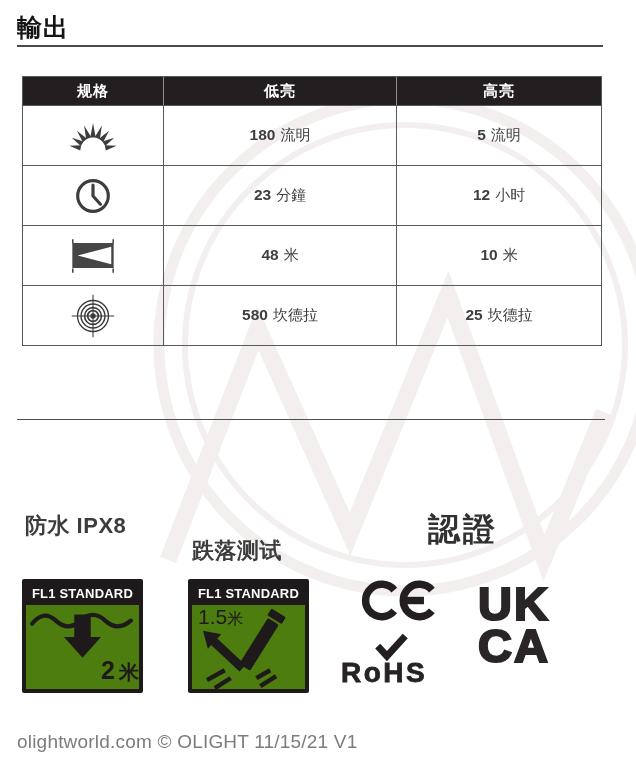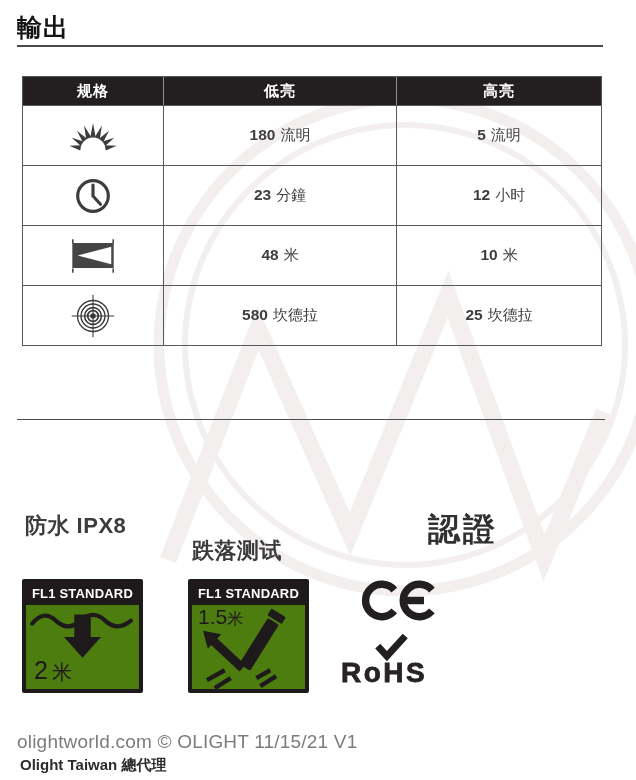--- a/index.html
+++ b/index.html
@@ -37,22 +37,22 @@
 
   
   .fl1 { position:absolute; width:113px; height:106px; border:4px solid #1e1a1b; border-radius:2px;
          background:#4d7c0f; overflow:hidden; }
   .fl1.waterproof { left:22px; top:579px; }
   .fl1.droptest   { left:188px; top:579px; }
   .fl1-title { background:#1e1a1b; color:#fff; font-weight:bold; font-size:13px; text-align:center;
                padding:3px 0 4px 0; letter-spacing:0.2px; }
   .wp-body { position:relative; height:85px; }
   .wp-art { position:absolute; left:3px; top:2px; }
-  .wp-depth { position:absolute; left:8px; right:0; bottom:4px; text-align:left; color:#1e1a1b;
-              font-size:25px; font-weight:400; }
+  .wp-depth { position:absolute; left:0; right:0; bottom:4px; text-align:right; color:#1e1a1b;
+              font-size:25px; font-weight:700; }
   .wp-depth .u { font-size:20px; margin-left:4px; }
   .dt-body { position:relative; height:85px; }
   .dt-height { position:absolute; left:6px; top:0px; color:#1e1a1b; font-size:21px; font-weight:500; }
   .dt-height .u { font-size:16px; }
   .dt-art { position:absolute; left:0; top:0; }
 
   
   .cert-ce { position:absolute; left:361px; top:577px; }
   .cert-check { position:absolute; left:375px; top:633px; }
   .cert-rohs { position:absolute; left:341px; top:657px; font-size:28px; font-weight:bold;
@@ -246,20 +246,23 @@
       <g fill="none" stroke="#231f20" stroke-width="11.5">
         <path d="M51.2 19.9 A 25 25 0 1 0 51.2 52.1"></path>
         <path d="M109.2 19.9 A 25 25 0 1 0 109.2 52.1"></path>
         <path d="M65 36 H 97"></path>
       </g>
     </svg>
     <svg class="cert-check" width="33" height="28" viewBox="0 0 36 30">
       <path d="M3 14 L13 25 L33 3" fill="none" stroke="#231f20" stroke-width="7.5"></path>
     </svg>
     <div class="cert-rohs">RoHS</div>
+    <div class="cert-ukca">
+      <div>UK</div>
+      <div>CA</div>
+    </div>
 
     <div class="footer">
       <div class="l1">olightworld.com © OLIGHT 11/15/21 V1</div>
-      <div class="l2">Olight Taiwan 總代理</div>
     </div>
 
   </div>
 </div>
 
 </body></html>

